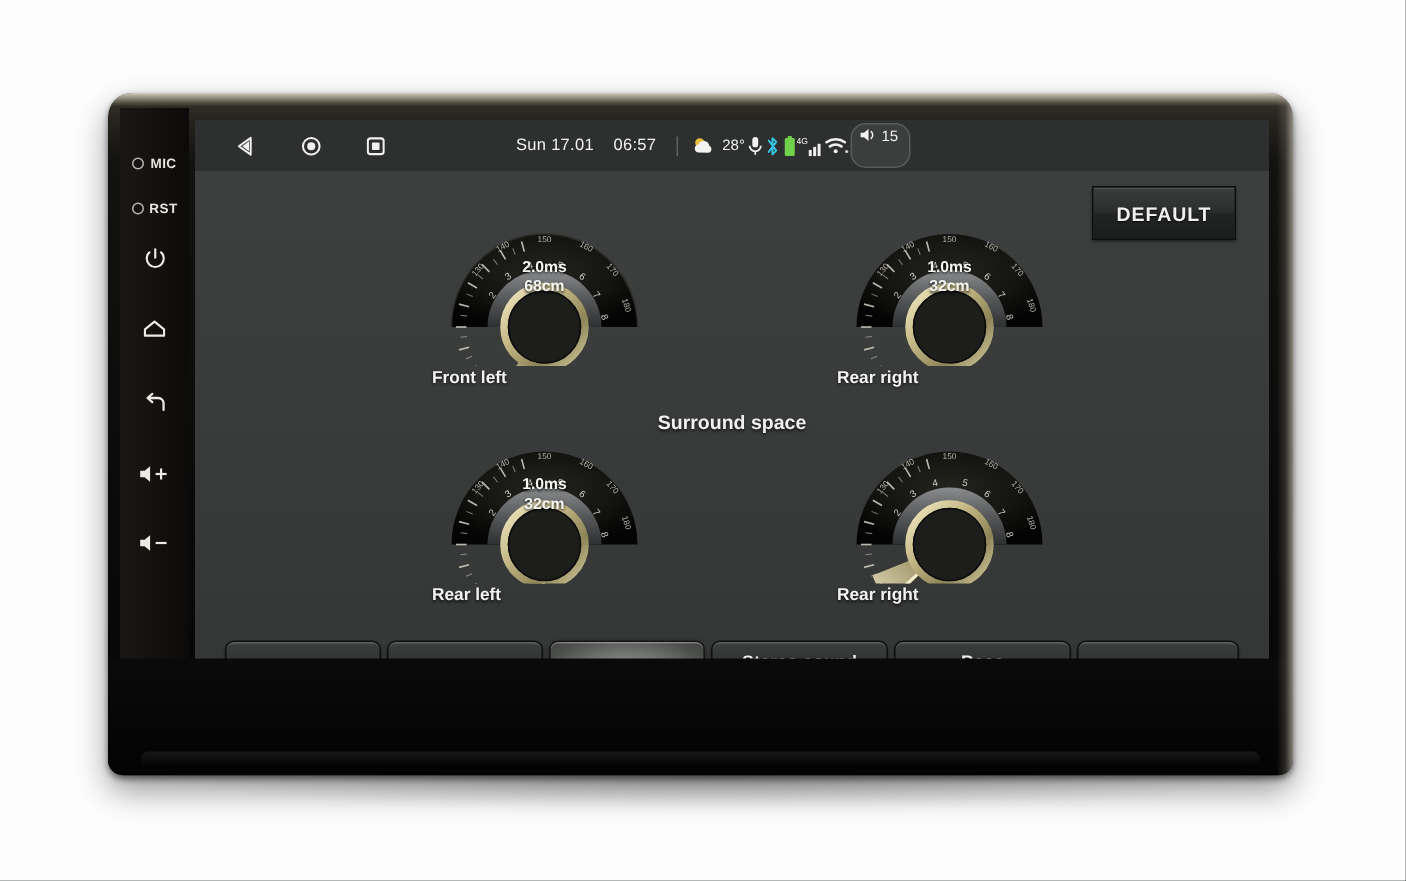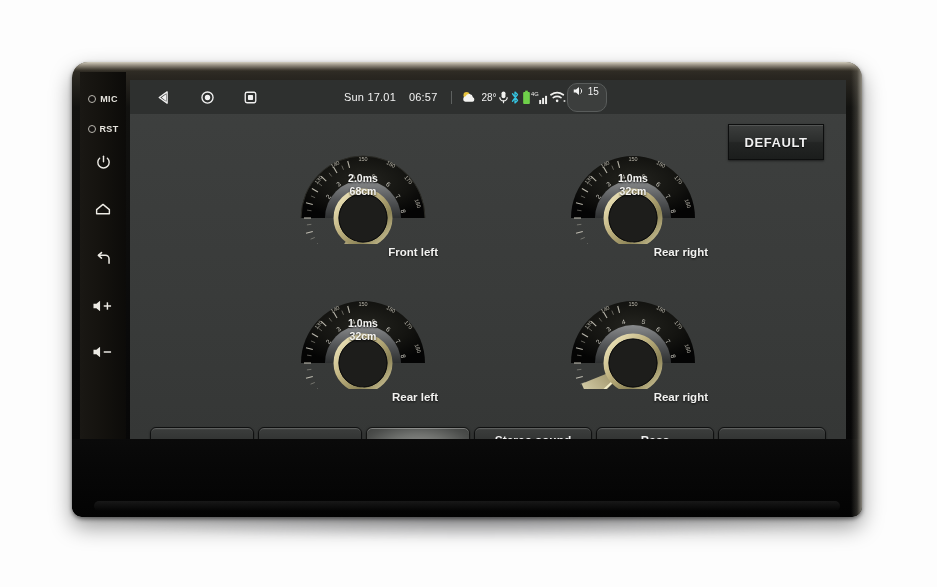--- a/index.html
+++ b/index.html
@@ -45,21 +45,21 @@
     content:"";position:absolute;left:22px;right:22px;bottom:6px;height:10px;
     border-radius:6px;
     background:linear-gradient(to bottom,rgba(40,40,40,.55),rgba(0,0,0,0));
   }
 
   
   .bezel-left{
     position:absolute;left:8px;top:10px;width:46px;height:408px;
     background:linear-gradient(to right,#1a1814 0%,#15130f 40%,#0c0b09 100%);
     display:flex;flex-direction:column;align-items:center;
-    padding-top:22px;box-sizing:border-box;
+    padding-top:32px;box-sizing:border-box;
   }
   .hw-led{display:flex;align-items:center;gap:4px;margin-bottom:20px;}
   .hw-led .dot{
     width:8px;height:8px;border-radius:50%;
     border:1.4px solid #b9b6ae;box-sizing:border-box;background:#141210;
   }
   .hw-led .lbl{font-size:9px;font-weight:bold;letter-spacing:.3px;color:#e6e4de;}
   .hw-ico{margin-bottom:30px;color:#eceae4;}
   .hw-ico svg{display:block;}
 
@@ -124,21 +124,21 @@
   .knob-wrap.rr{left:428px;top:157px;}
   .knob{position:relative;width:150px;height:118px;}
   .knob svg{display:block;}
   .knob-val{
     position:absolute;left:0;right:0;top:46px;text-align:center;
     color:#f4f4f2;font-size:10.5px;font-weight:bold;line-height:13px;
     text-shadow:0 1px 2px rgba(0,0,0,.9);
     pointer-events:none;
   }
   .knob-name{
-    text-align:right;color:#f2f2f0;font-size:11.5px;font-weight:bold;
+    text-align:left;color:#f2f2f0;font-size:11.5px;font-weight:bold;
     margin-top:2px;text-shadow:0 1px 2px rgba(0,0,0,.75);
   }
 
   
   .tabbar{
     position:absolute;left:0;bottom:2px;width:100%;height:48px;
     display:flex;align-items:center;justify-content:center;gap:4px;
     padding:0 12px;box-sizing:border-box;
   }
   .tab{
@@ -335,20 +335,21 @@
             <span class="vnum">15</span>
           </div>
 
         </div>
       </div>
 
       <div class="content">
 
         <div class="default-btn">DEFAULT</div>
 
+        <div class="center-label">Surround space</div>
 
         <div class="knob-wrap fl">
           <div class="knob">
             <svg width="150" height="118" viewBox="0 0 150 118">
               <defs>
                 <radialGradient id="dialBodyA" cx="50%" cy="40%" r="62%">
                   <stop offset="0%" stop-color="#24241f"></stop>
                     <stop offset="62%" stop-color="#131310"></stop>
                     <stop offset="100%" stop-color="#040404"></stop>
                 </radialGradient>

